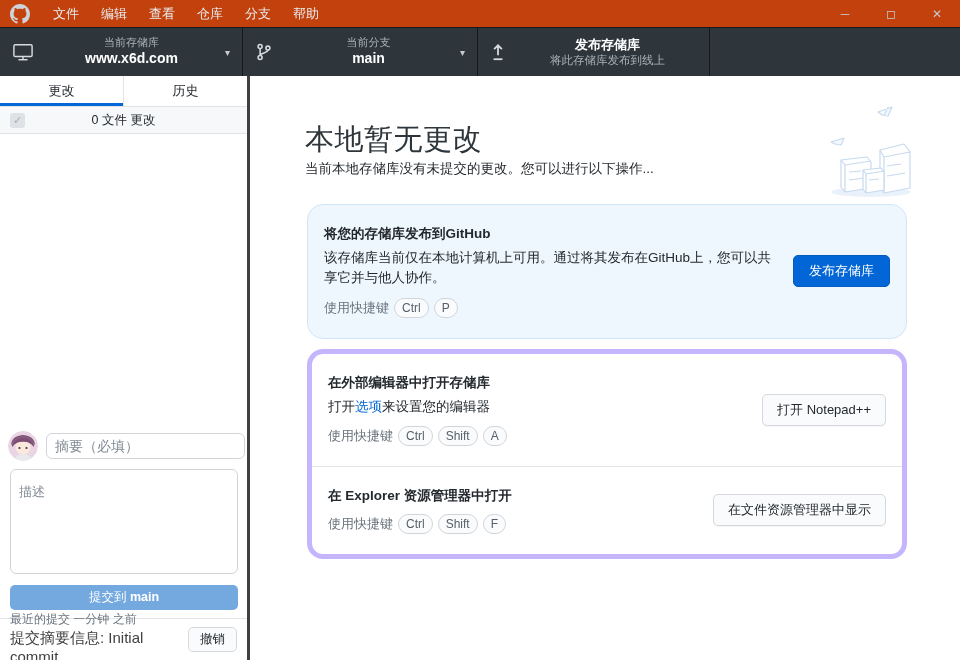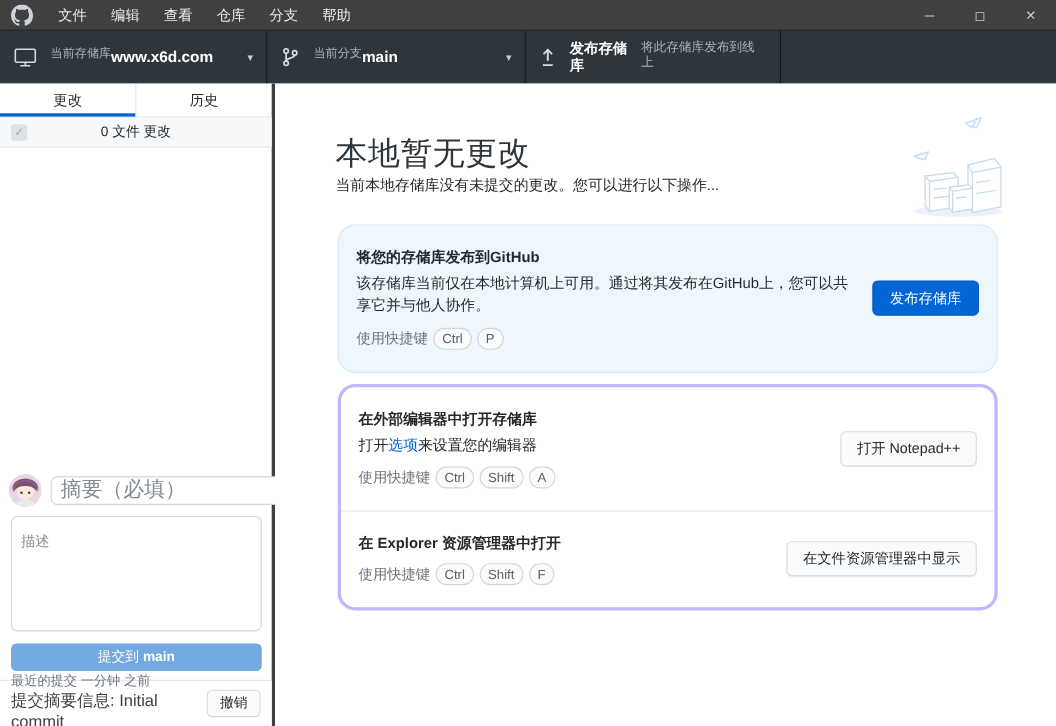--- a/index.html
+++ b/index.html
@@ -5,21 +5,21 @@
   * { margin:0; padding:0; box-sizing:border-box; }
   html,body { width:960px; height:660px; }
   body {
     font-family:"Liberation Sans","DejaVu Sans",sans-serif;
     background:#fff; color:#24292e; overflow:hidden; position:relative;
   }
 
   
   .titlebar {
     position:absolute; left:0; top:0; width:960px; height:28px;
-    background:#404040; display:flex; align-items:center;
+    background:#c2410c; display:flex; align-items:center;
     border-bottom:1px solid #15191d;
   }
   .gh-logo { width:20px; height:20px; margin:0 12px 0 10px; display:flex; align-items:center; }
   .menu { display:flex; align-items:center; height:100%; }
   .menu-item {
     color:#e9edf1; font-size:13px; padding:0 11px; height:100%;
     display:flex; align-items:center; cursor:default;
   }
   .win-controls { margin-left:auto; display:flex; align-items:center; height:100%; }
   .win-btn {
@@ -33,21 +33,21 @@
     background:#2f363b; display:flex;
   }
   .tool-section {
     display:flex; align-items:center; padding:0 12px;
     border-right:1px solid #16191c; position:relative; cursor:default;
   }
   .tool-section.repo   { width:243px; }
   .tool-section.branch { width:235px; }
   .tool-section.publish{ width:232px; }
   .tool-icon { color:#d6dbe0; margin-right:12px; display:flex; align-items:center; }
-  .tool-text { display:flex; flex-direction:row; line-height:1.25; flex:1; min-width:0; }
+  .tool-text { display:flex; flex-direction:column; line-height:1.25; flex:1; min-width:0;align-items:center; }
   .tool-label { font-size:11px; color:#aab2ba; }
   .tool-value { font-size:14px; font-weight:bold; color:#ffffff; white-space:nowrap; }
   .tool-sub   { font-size:11.5px; color:#aab2ba; }
   .tool-title { font-size:13px; font-weight:bold; color:#ffffff; }
   .caret { color:#c6cbd1; font-size:10px; margin-left:8px; }
 
   
   .sidebar {
     position:absolute; left:0; top:76px; width:250px; height:584px;
     background:#fff; border-right:3px solid #404040;
@@ -71,21 +71,21 @@
     background:#dfe2e5; color:#a6adb4; font-size:11px; display:flex;
     align-items:center; justify-content:center;
   }
   .files-row .files-text { flex:1; text-align:center; }
 
   .commit-form { position:absolute; left:0; right:0; top:355px; }
   .summary-row { display:flex; align-items:center; padding:0 12px 0 8px; gap:8px; }
   .avatar { width:30px; height:30px; border-radius:50%; overflow:hidden; flex:none; }
   .summary-input {
     flex:1; height:26px; border:1px solid #d1d5da; border-radius:6px;
-    font-size:19px; padding:0 8px; color:#24292e; outline:none;
+    font-size:14px; padding:0 8px; color:#24292e; outline:none;
     font-family:"Liberation Sans","DejaVu Sans",sans-serif;
   }
   .summary-input::placeholder, .desc-input::placeholder { color:#828b94; }
   .desc-input {
     display:block; margin:8px 12px 0 10px; width:228px; height:105px;
     border:1px solid #d1d5da; border-radius:6px; resize:none;
     font-size:13px; padding:13px 8px; color:#24292e; outline:none;
     font-family:"Liberation Sans","DejaVu Sans",sans-serif;
   }
   .commit-btn {
@@ -117,21 +117,21 @@
   .hero h1 { font-size:29px; font-weight:300; color:#2f363b; letter-spacing:.5px; }
   .hero .sub { font-size:13.5px; color:#24292e; }
 
   .card {
     width:600px; margin-left:57px; border-radius:16px; font-size:13.5px;
   }
   .card-blue {
     margin-top:26px; background:#eef7fe; border:1px solid #d3e6f8; padding:20px 16px;
     display:flex; align-items:center; gap:16px;
   }
-  .card-white { margin-top:10px; background:#fff; border:3px solid #c4b5fd; }
+  .card-white { margin-top:10px; background:#fff; border:5px solid #c4b5fd; }
   .card-section { padding:20px 16px; display:flex; align-items:center; gap:16px; }
   .card-section + .card-section { border-top:1px solid #e1e4e8; }
   .card-body { flex:1; min-width:0; }
   .card-title { font-weight:bold; font-size:13.5px; color:#24292e; }
   .card-desc { margin-top:5px; line-height:1.5; color:#24292e; max-width:480px; }
   .link { color:#0366d6; cursor:pointer; }
   .shortcut { margin-top:9px; color:#6a737d; font-size:13px; display:flex; align-items:center; }
   .kbd {
     display:inline-block; margin-left:5px; padding:0 7px; line-height:18px;
     border:1px solid #d1d5da; border-radius:10px; background:#fafbfc;

